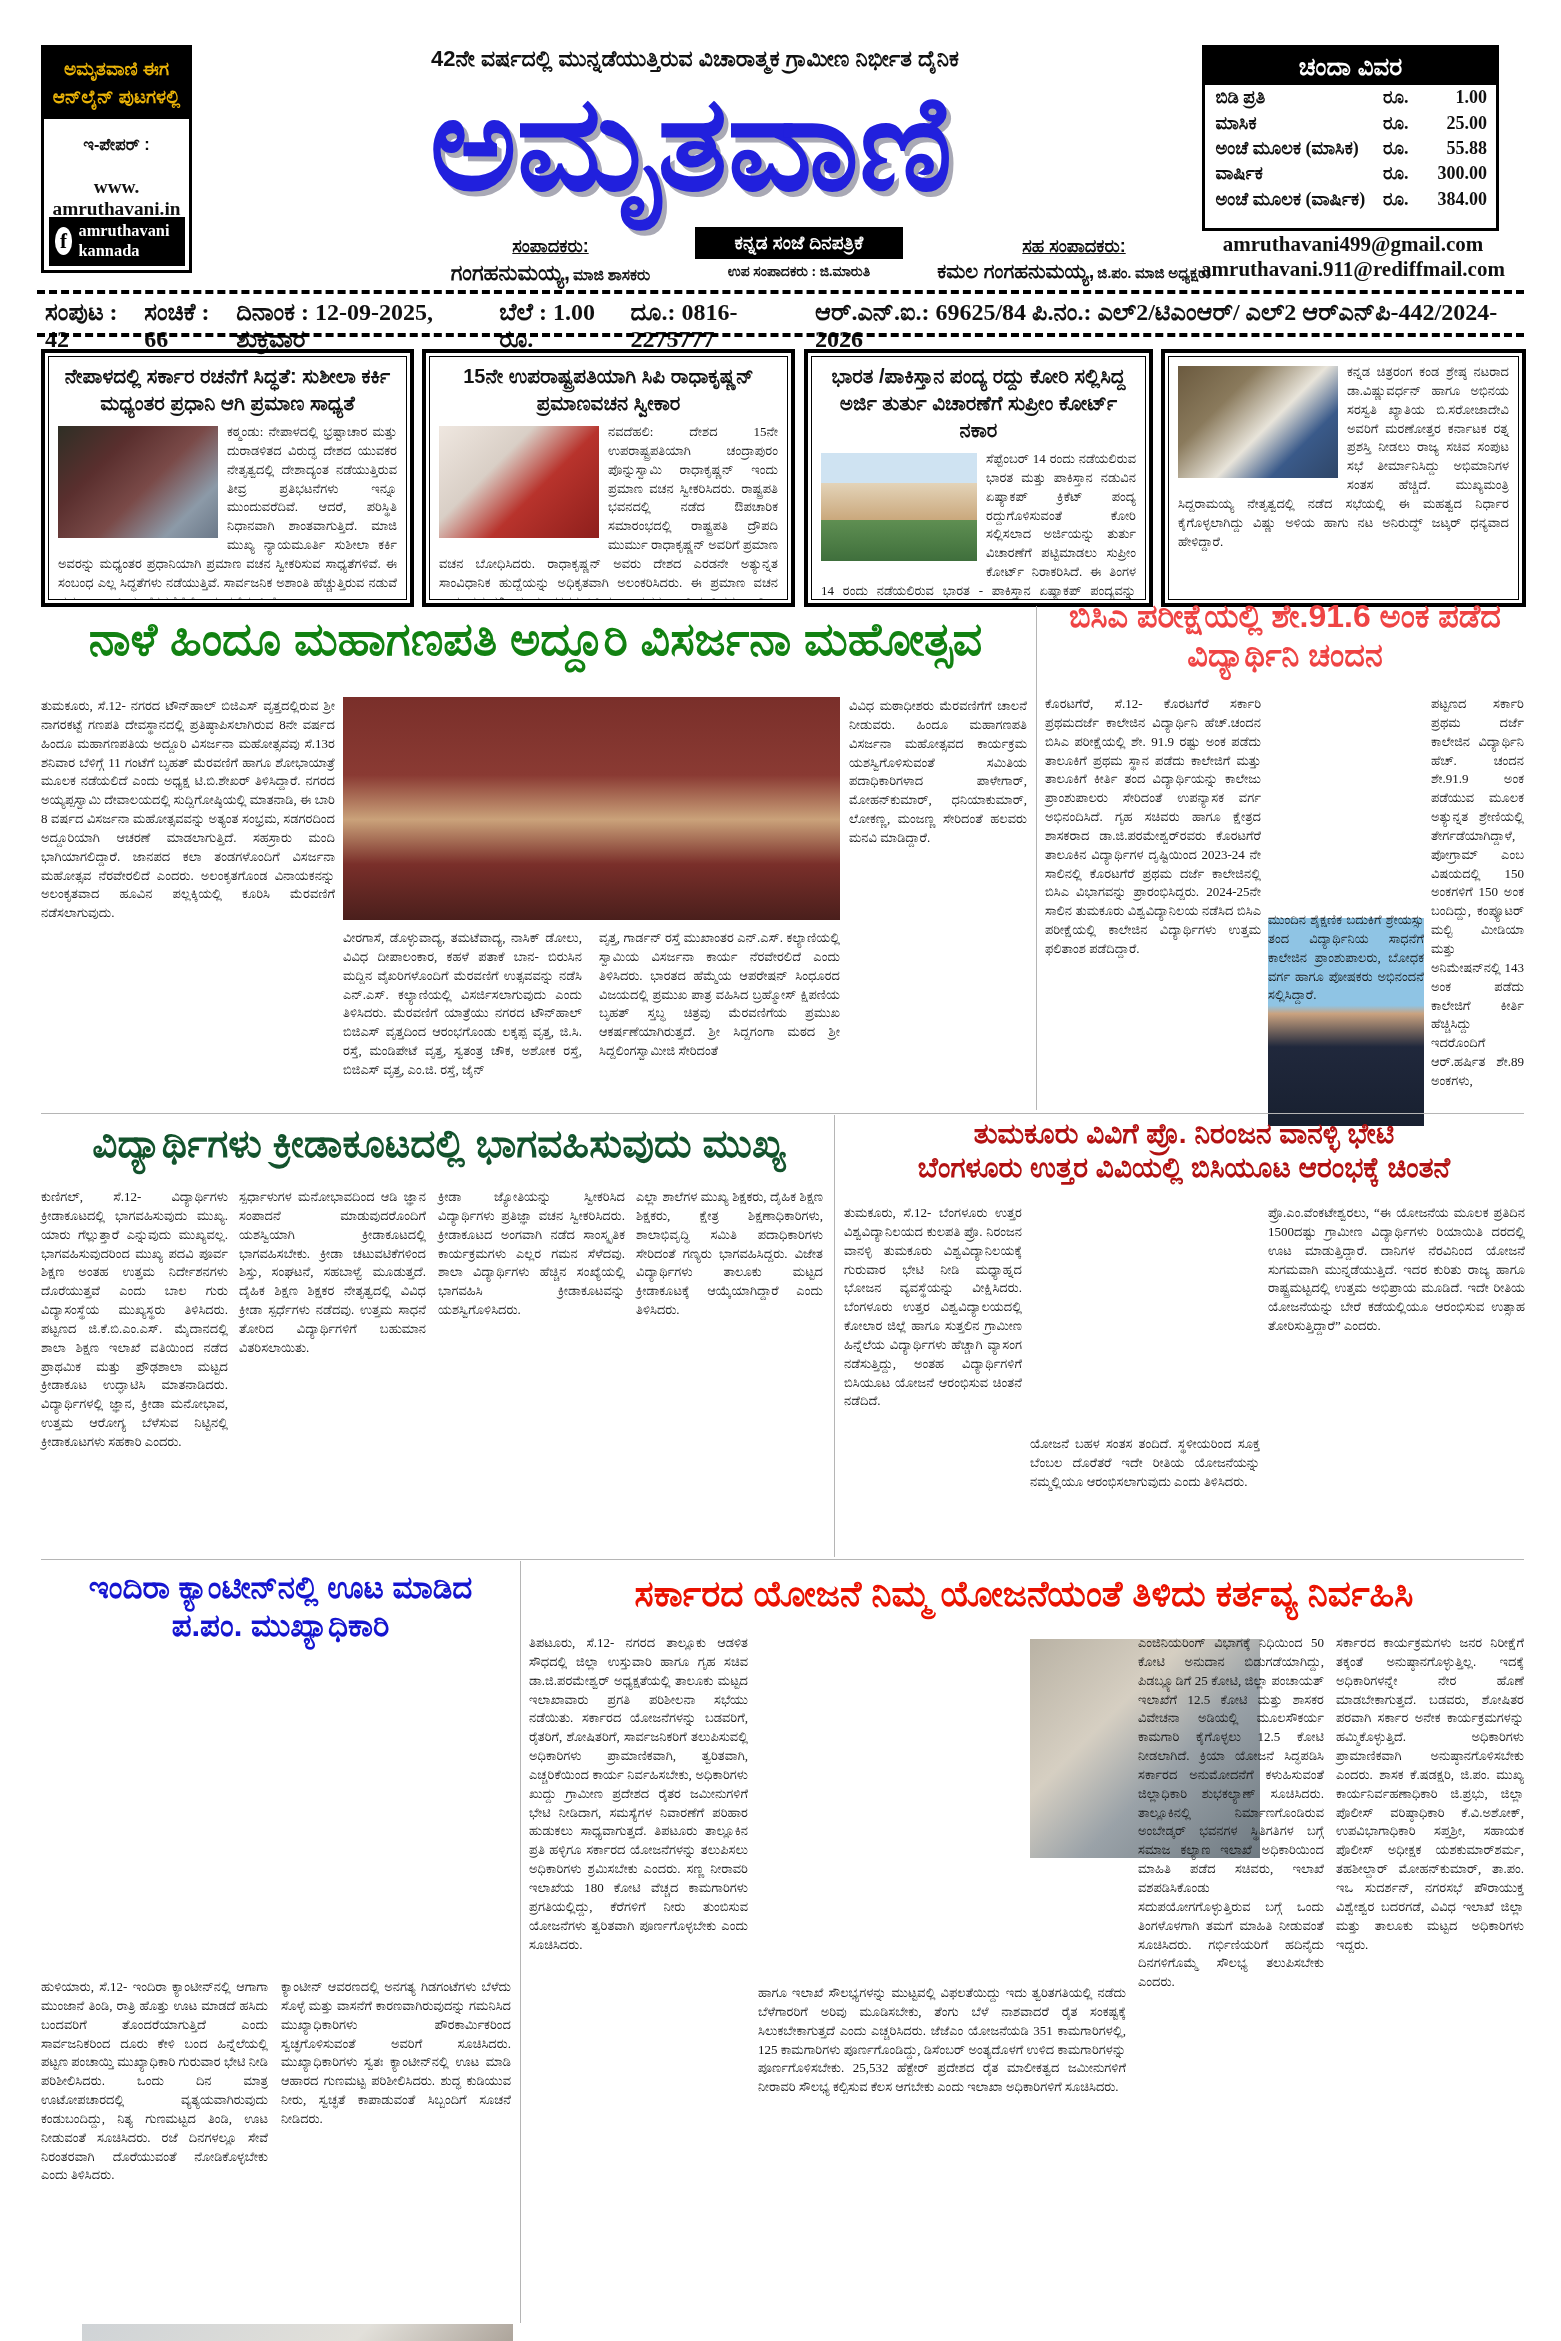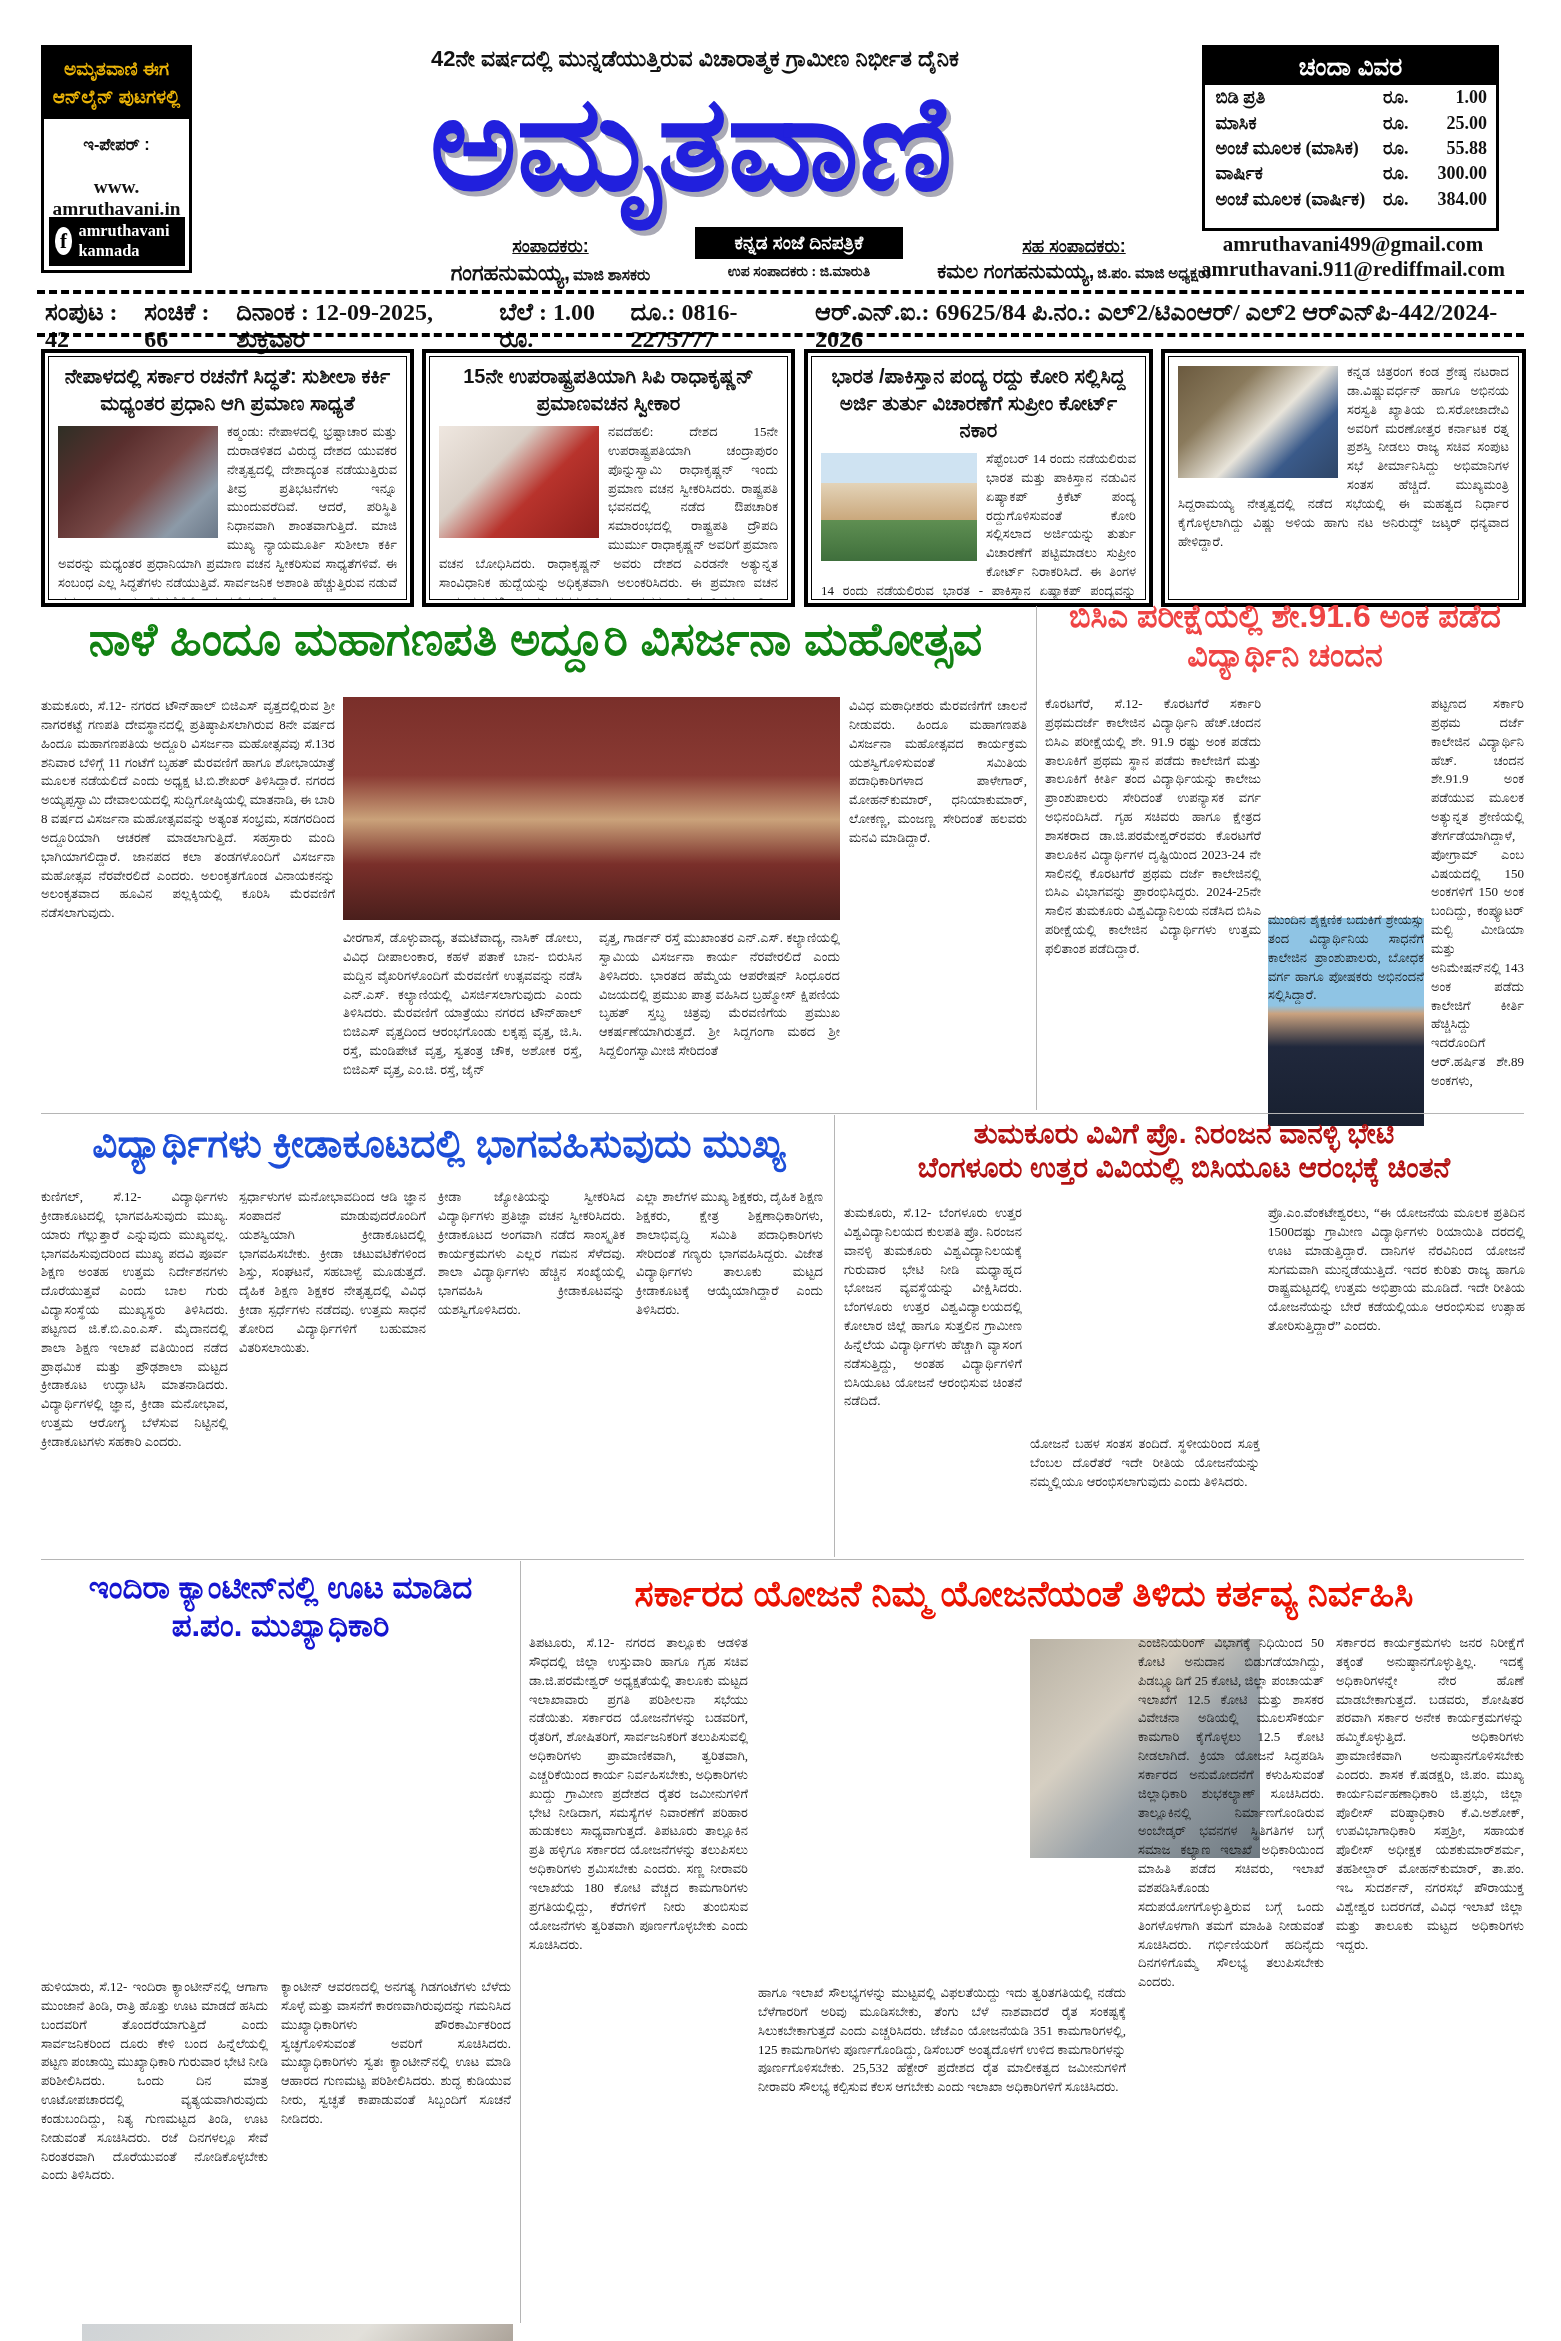--- a/index.html
+++ b/index.html
@@ -176,21 +176,21 @@
   <div class="abs vline" style="left:1036px;top:606px;height:504px;"></div>
 
   <div class="abs headline" style="left:1045px;top:597px;width:480px;font-size:32px;color:#ef4444;">ಬಿಸಿಎ ಪರೀಕ್ಷೆಯಲ್ಲಿ ಶೇ.91.6 ಅಂಕ ಪಡೆದ ವಿದ್ಯಾರ್ಥಿನಿ ಚಂದನ</div>
 
   <div class="abs body-text" style="left:1045px;top:695px;width:216px;height:413px;">ಕೊರಟಗೆರೆ, ಸೆ.12- ಕೊರಟಗೆರೆ ಸರ್ಕಾರಿ ಪ್ರಥಮದರ್ಜೆ ಕಾಲೇಜಿನ ವಿದ್ಯಾರ್ಥಿನಿ ಹೆಚ್.ಚಂದನ ಬಿಸಿಎ ಪರೀಕ್ಷೆಯಲ್ಲಿ ಶೇ. 91.9 ರಷ್ಟು ಅಂಕ ಪಡೆದು ತಾಲೂಕಿಗೆ ಪ್ರಥಮ ಸ್ಥಾನ ಪಡೆದು ಕಾಲೇಜಿಗೆ ಮತ್ತು ತಾಲೂಕಿಗೆ ಕೀರ್ತಿ ತಂದ ವಿದ್ಯಾರ್ಥಿಯನ್ನು ಕಾಲೇಜು ಪ್ರಾಂಶುಪಾಲರು ಸೇರಿದಂತೆ ಉಪನ್ಯಾಸಕ ವರ್ಗ ಅಭಿನಂದಿಸಿದೆ. ಗೃಹ ಸಚಿವರು ಹಾಗೂ ಕ್ಷೇತ್ರದ ಶಾಸಕರಾದ ಡಾ.ಜಿ.ಪರಮೇಶ್ವರ್‌ರವರು ಕೊರಟಗೆರೆ ತಾಲೂಕಿನ ವಿದ್ಯಾರ್ಥಿಗಳ ದೃಷ್ಟಿಯಿಂದ 2023-24 ನೇ ಸಾಲಿನಲ್ಲಿ ಕೊರಟಗೆರೆ ಪ್ರಥಮ ದರ್ಜೆ ಕಾಲೇಜಿನಲ್ಲಿ ಬಿಸಿಎ ವಿಭಾಗವನ್ನು ಪ್ರಾರಂಭಿಸಿದ್ದರು. 2024-25ನೇ ಸಾಲಿನ ತುಮಕೂರು ವಿಶ್ವವಿದ್ಯಾನಿಲಯ ನಡೆಸಿದ ಬಿಸಿಎ ಪರೀಕ್ಷೆಯಲ್ಲಿ ಕಾಲೇಜಿನ ವಿದ್ಯಾರ್ಥಿಗಳು ಉತ್ತಮ ಫಲಿತಾಂಶ ಪಡೆದಿದ್ದಾರೆ.</div>
   <div class="abs photo ph-portrait" style="left:1268px;top:695px;width:156px;height:208px;"></div>
   <div class="abs body-text" style="left:1268px;top:911px;width:156px;height:197px;">ಮುಂದಿನ ಶೈಕ್ಷಣಿಕ ಬದುಕಿಗೆ ಶ್ರೇಯಸ್ಸು ತಂದ ವಿದ್ಯಾರ್ಥಿನಿಯ ಸಾಧನೆಗೆ ಕಾಲೇಜಿನ ಪ್ರಾಂಶುಪಾಲರು, ಬೋಧಕ ವರ್ಗ ಹಾಗೂ ಪೋಷಕರು ಅಭಿನಂದನೆ ಸಲ್ಲಿಸಿದ್ದಾರೆ.</div>
   <div class="abs body-text" style="left:1431px;top:695px;width:93px;height:413px;">ಪಟ್ಟಣದ ಸರ್ಕಾರಿ ಪ್ರಥಮ ದರ್ಜೆ ಕಾಲೇಜಿನ ವಿದ್ಯಾರ್ಥಿನಿ ಹೆಚ್. ಚಂದನ ಶೇ.91.9 ಅಂಕ ಪಡೆಯುವ ಮೂಲಕ ಅತ್ಯುನ್ನತ ಶ್ರೇಣಿಯಲ್ಲಿ ತೇರ್ಗಡೆಯಾಗಿದ್ದಾಳೆ, ಪೋಗ್ರಾಮ್ ಎಂಬ ವಿಷಯದಲ್ಲಿ 150 ಅಂಕಗಳಿಗೆ 150 ಅಂಕ ಬಂದಿದ್ದು, ಕಂಪ್ಯೂಟರ್ ಮಲ್ಟಿ ಮೀಡಿಯಾ ಮತ್ತು ಅನಿಮೇಷನ್‌ನಲ್ಲಿ 143 ಅಂಕ ಪಡೆದು ಕಾಲೇಜಿಗೆ ಕೀರ್ತಿ ಹೆಚ್ಚಿಸಿದ್ದು ಇದರೊಂದಿಗೆ ಆರ್.ಹರ್ಷಿತ ಶೇ.89 ಅಂಕಗಳು,</div>
 
   <div class="abs hline" style="left:41px;top:1113px;width:1483px;"></div>
-  <div class="abs headline" style="left:45px;top:1120px;width:788px;font-size:39px;color:#1d4ed8;">ವಿದ್ಯಾರ್ಥಿಗಳು ಕ್ರೀಡಾಕೂಟದಲ್ಲಿ ಭಾಗವಹಿಸುವುದು ಮುಖ್ಯ</div>
+  <div class="abs headline" style="left:45px;top:1120px;width:788px;font-size:39px;color:#14532d;">ವಿದ್ಯಾರ್ಥಿಗಳು ಕ್ರೀಡಾಕೂಟದಲ್ಲಿ ಭಾಗವಹಿಸುವುದು ಮುಖ್ಯ</div>
 
   <div class="abs body-text" style="left:41px;top:1188px;width:187px;height:366px;">ಕುಣಿಗಲ್, ಸೆ.12- ವಿದ್ಯಾರ್ಥಿಗಳು ಕ್ರೀಡಾಕೂಟದಲ್ಲಿ ಭಾಗವಹಿಸುವುದು ಮುಖ್ಯ. ಯಾರು ಗೆಲ್ಲುತ್ತಾರೆ ಎನ್ನುವುದು ಮುಖ್ಯವಲ್ಲ. ಭಾಗವಹಿಸುವುದರಿಂದ ಮುಖ್ಯ ಪದವಿ ಪೂರ್ವ ಶಿಕ್ಷಣ ಅಂತಹ ಉತ್ತಮ ನಿರ್ದೇಶನಗಳು ದೊರೆಯುತ್ತವೆ ಎಂದು ಬಾಲ ಗುರು ವಿದ್ಯಾಸಂಸ್ಥೆಯ ಮುಖ್ಯಸ್ಥರು ತಿಳಿಸಿದರು. ಪಟ್ಟಣದ ಜಿ.ಕೆ.ಬಿ.ಎಂ.ಎಸ್. ಮೈದಾನದಲ್ಲಿ ಶಾಲಾ ಶಿಕ್ಷಣ ಇಲಾಖೆ ವತಿಯಿಂದ ನಡೆದ ಪ್ರಾಥಮಿಕ ಮತ್ತು ಪ್ರೌಢಶಾಲಾ ಮಟ್ಟದ ಕ್ರೀಡಾಕೂಟ ಉದ್ಘಾಟಿಸಿ ಮಾತನಾಡಿದರು. ವಿದ್ಯಾರ್ಥಿಗಳಲ್ಲಿ ಜ್ಞಾನ, ಕ್ರೀಡಾ ಮನೋಭಾವ, ಉತ್ತಮ ಆರೋಗ್ಯ ಬೆಳೆಸುವ ನಿಟ್ಟಿನಲ್ಲಿ ಕ್ರೀಡಾಕೂಟಗಳು ಸಹಕಾರಿ ಎಂದರು.</div>
   <div class="abs body-text" style="left:239px;top:1188px;width:187px;height:366px;">ಸ್ಪರ್ಧಾಳುಗಳ ಮನೋಭಾವದಿಂದ ಆಡಿ ಜ್ಞಾನ ಸಂಪಾದನೆ ಮಾಡುವುದರೊಂದಿಗೆ ಯಶಸ್ವಿಯಾಗಿ ಕ್ರೀಡಾಕೂಟದಲ್ಲಿ ಭಾಗವಹಿಸಬೇಕು. ಕ್ರೀಡಾ ಚಟುವಟಿಕೆಗಳಿಂದ ಶಿಸ್ತು, ಸಂಘಟನೆ, ಸಹಬಾಳ್ವೆ ಮೂಡುತ್ತದೆ. ದೈಹಿಕ ಶಿಕ್ಷಣ ಶಿಕ್ಷಕರ ನೇತೃತ್ವದಲ್ಲಿ ವಿವಿಧ ಕ್ರೀಡಾ ಸ್ಪರ್ಧೆಗಳು ನಡೆದವು. ಉತ್ತಮ ಸಾಧನೆ ತೋರಿದ ವಿದ್ಯಾರ್ಥಿಗಳಿಗೆ ಬಹುಮಾನ ವಿತರಿಸಲಾಯಿತು.</div>
   <div class="abs body-text" style="left:438px;top:1188px;width:187px;height:366px;">ಕ್ರೀಡಾ ಜ್ಯೋತಿಯನ್ನು ಸ್ವೀಕರಿಸಿದ ವಿದ್ಯಾರ್ಥಿಗಳು ಪ್ರತಿಜ್ಞಾ ವಚನ ಸ್ವೀಕರಿಸಿದರು. ಕ್ರೀಡಾಕೂಟದ ಅಂಗವಾಗಿ ನಡೆದ ಸಾಂಸ್ಕೃತಿಕ ಕಾರ್ಯಕ್ರಮಗಳು ಎಲ್ಲರ ಗಮನ ಸೆಳೆದವು. ಶಾಲಾ ವಿದ್ಯಾರ್ಥಿಗಳು ಹೆಚ್ಚಿನ ಸಂಖ್ಯೆಯಲ್ಲಿ ಭಾಗವಹಿಸಿ ಕ್ರೀಡಾಕೂಟವನ್ನು ಯಶಸ್ವಿಗೊಳಿಸಿದರು.</div>
   <div class="abs body-text" style="left:636px;top:1188px;width:187px;height:366px;">ಎಲ್ಲಾ ಶಾಲೆಗಳ ಮುಖ್ಯ ಶಿಕ್ಷಕರು, ದೈಹಿಕ ಶಿಕ್ಷಣ ಶಿಕ್ಷಕರು, ಕ್ಷೇತ್ರ ಶಿಕ್ಷಣಾಧಿಕಾರಿಗಳು, ಶಾಲಾಭಿವೃದ್ಧಿ ಸಮಿತಿ ಪದಾಧಿಕಾರಿಗಳು ಸೇರಿದಂತೆ ಗಣ್ಯರು ಭಾಗವಹಿಸಿದ್ದರು. ವಿಜೇತ ವಿದ್ಯಾರ್ಥಿಗಳು ತಾಲೂಕು ಮಟ್ಟದ ಕ್ರೀಡಾಕೂಟಕ್ಕೆ ಆಯ್ಕೆಯಾಗಿದ್ದಾರೆ ಎಂದು ತಿಳಿಸಿದರು.</div>
 
   <div class="abs vline" style="left:834px;top:1115px;height:442px;"></div>
 
   <div class="abs headline" style="left:844px;top:1117px;width:680px;font-size:28px;color:#b31212;">
     <div>ತುಮಕೂರು ವಿವಿಗೆ ಪ್ರೊ. ನಿರಂಜನ ವಾನಳ್ಳಿ ಭೇಟಿ</div>

